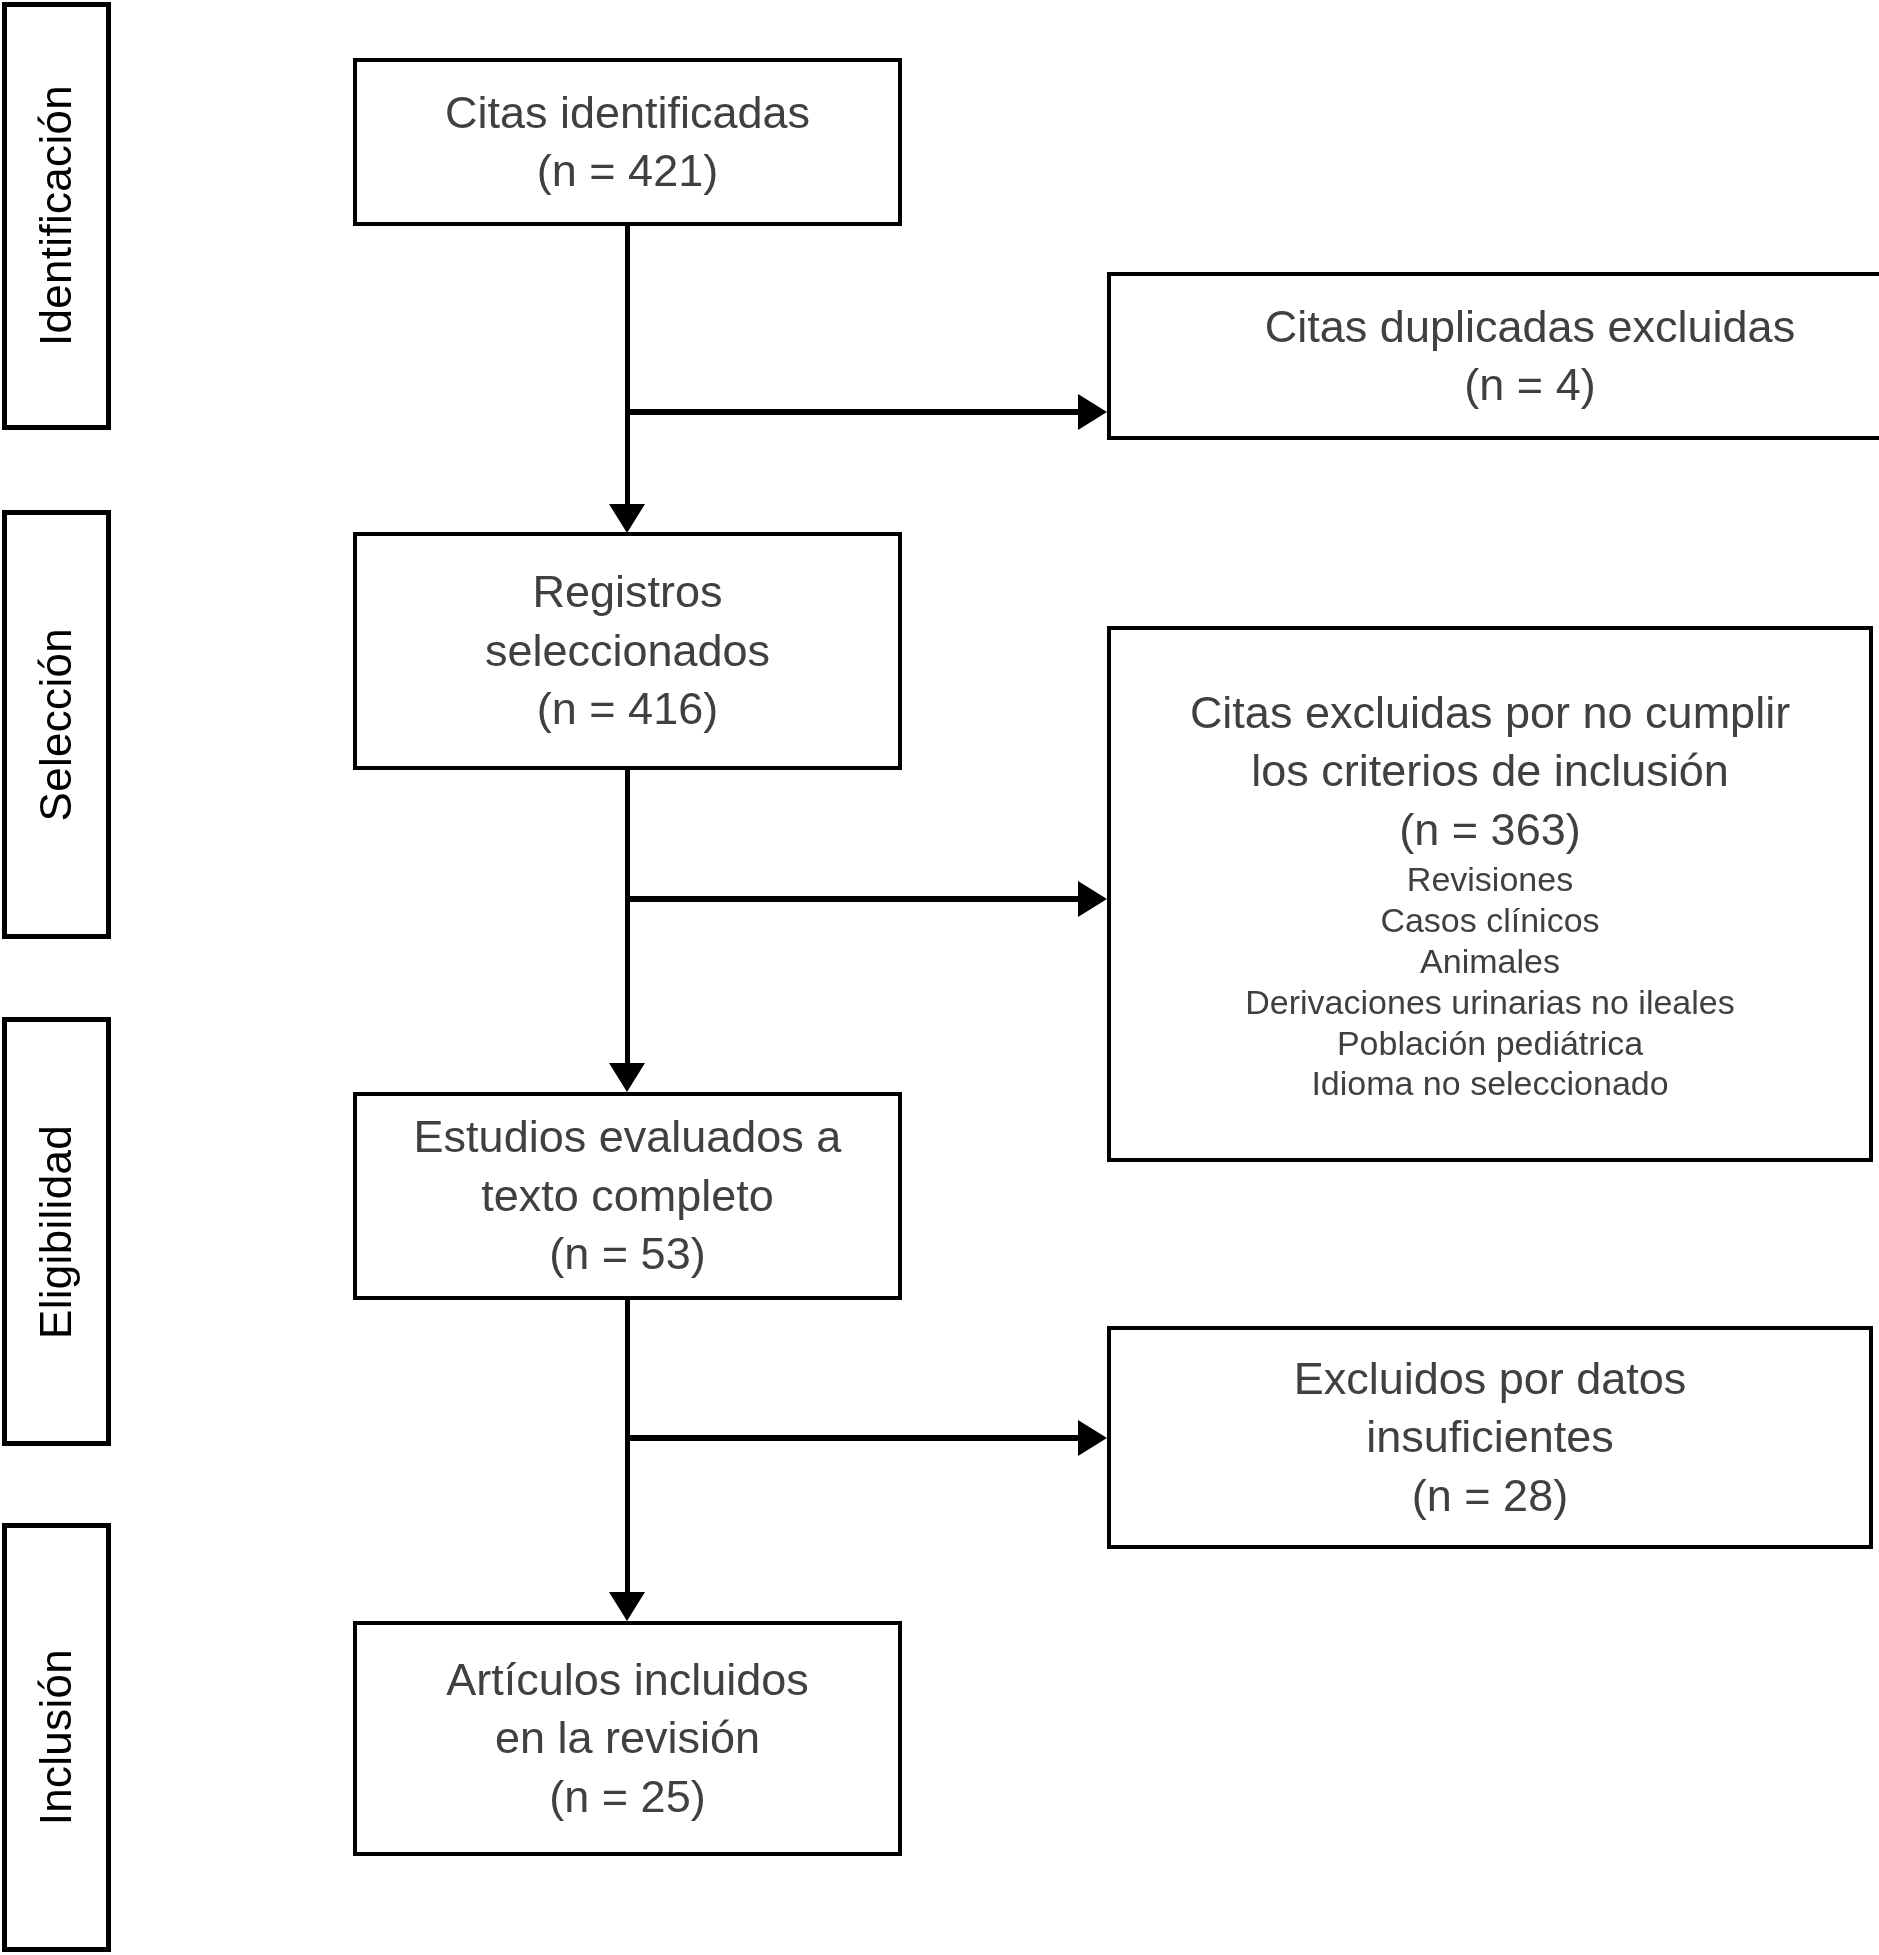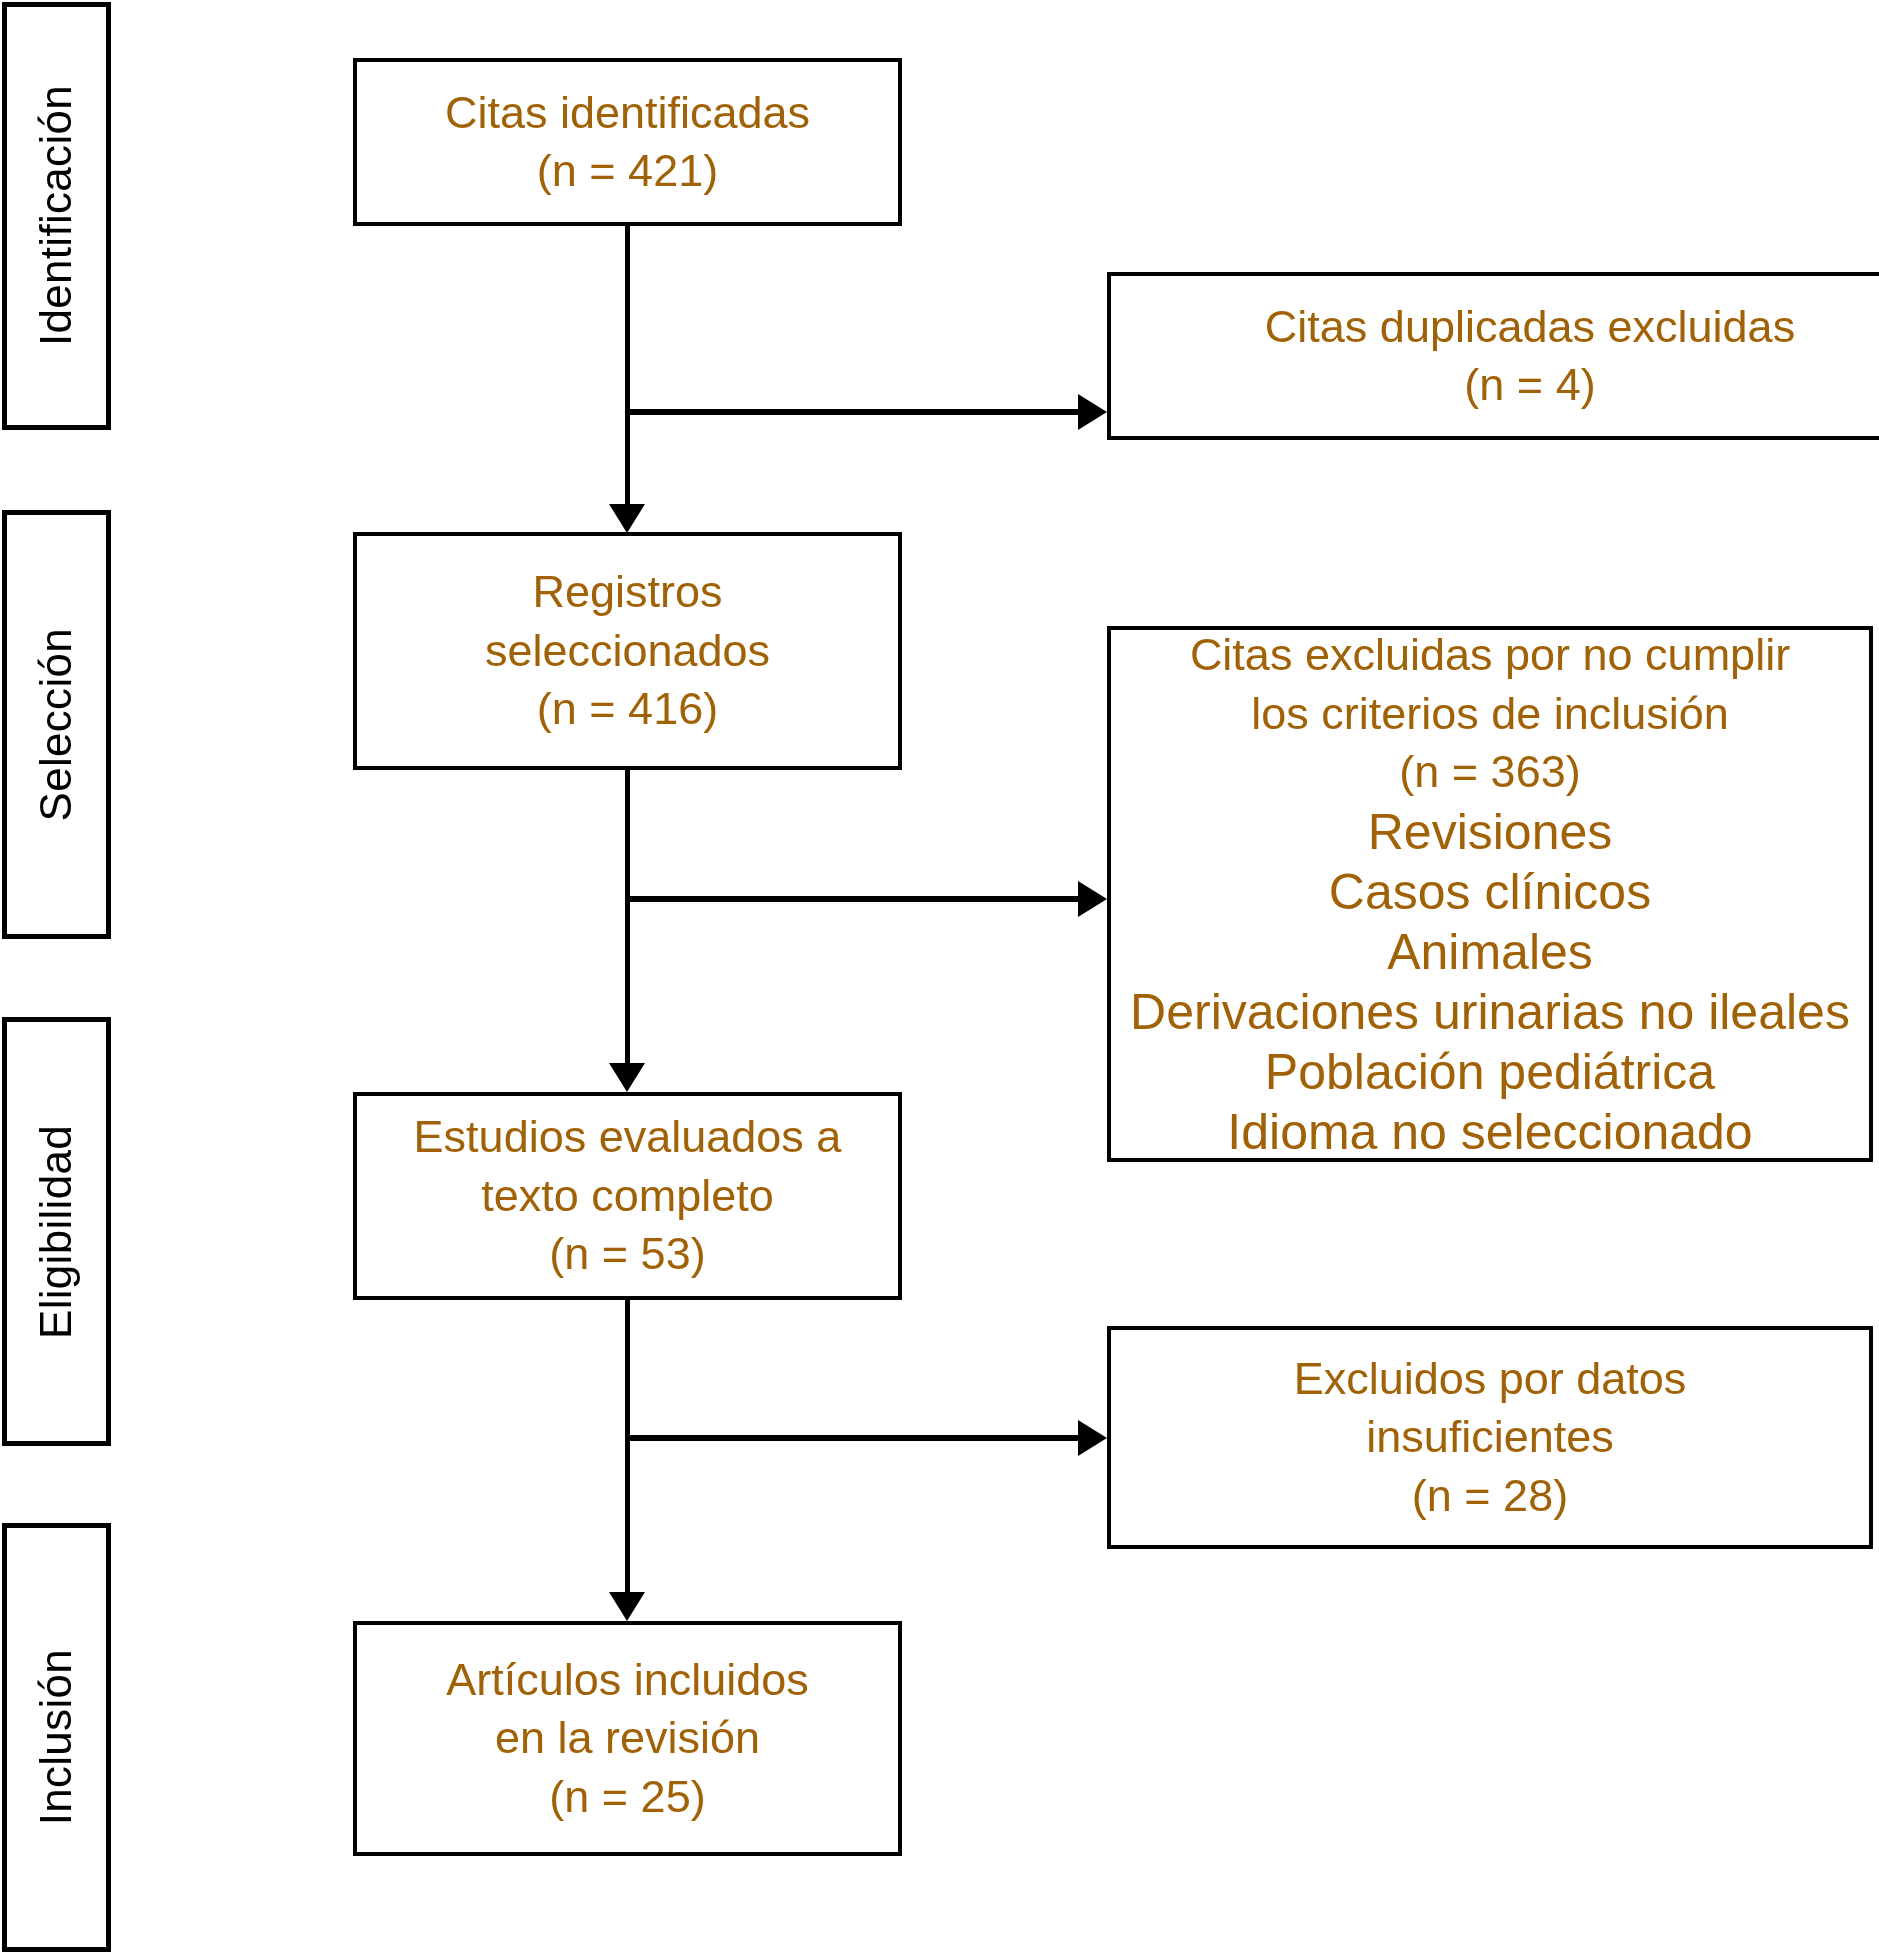--- a/index.html
+++ b/index.html
@@ -48,24 +48,24 @@
     flex-direction: column;
     align-items: center;
     justify-content: center;
     text-align: center;
     padding: 3.6px 11px;
   }
   .flow-line {
     font-size: 45px;
     line-height: 1.30;
     white-space: nowrap;
-    color: #a16207;
+    color: #404040;
   }
   .flow-line.sub {
-    font-size: 50px;
+    font-size: 34px;
     line-height: 1.20;
   }
 
   
   .vline {
     position: absolute;
     background: #000000;
     width: 4.9px;
   }
   .hline {

